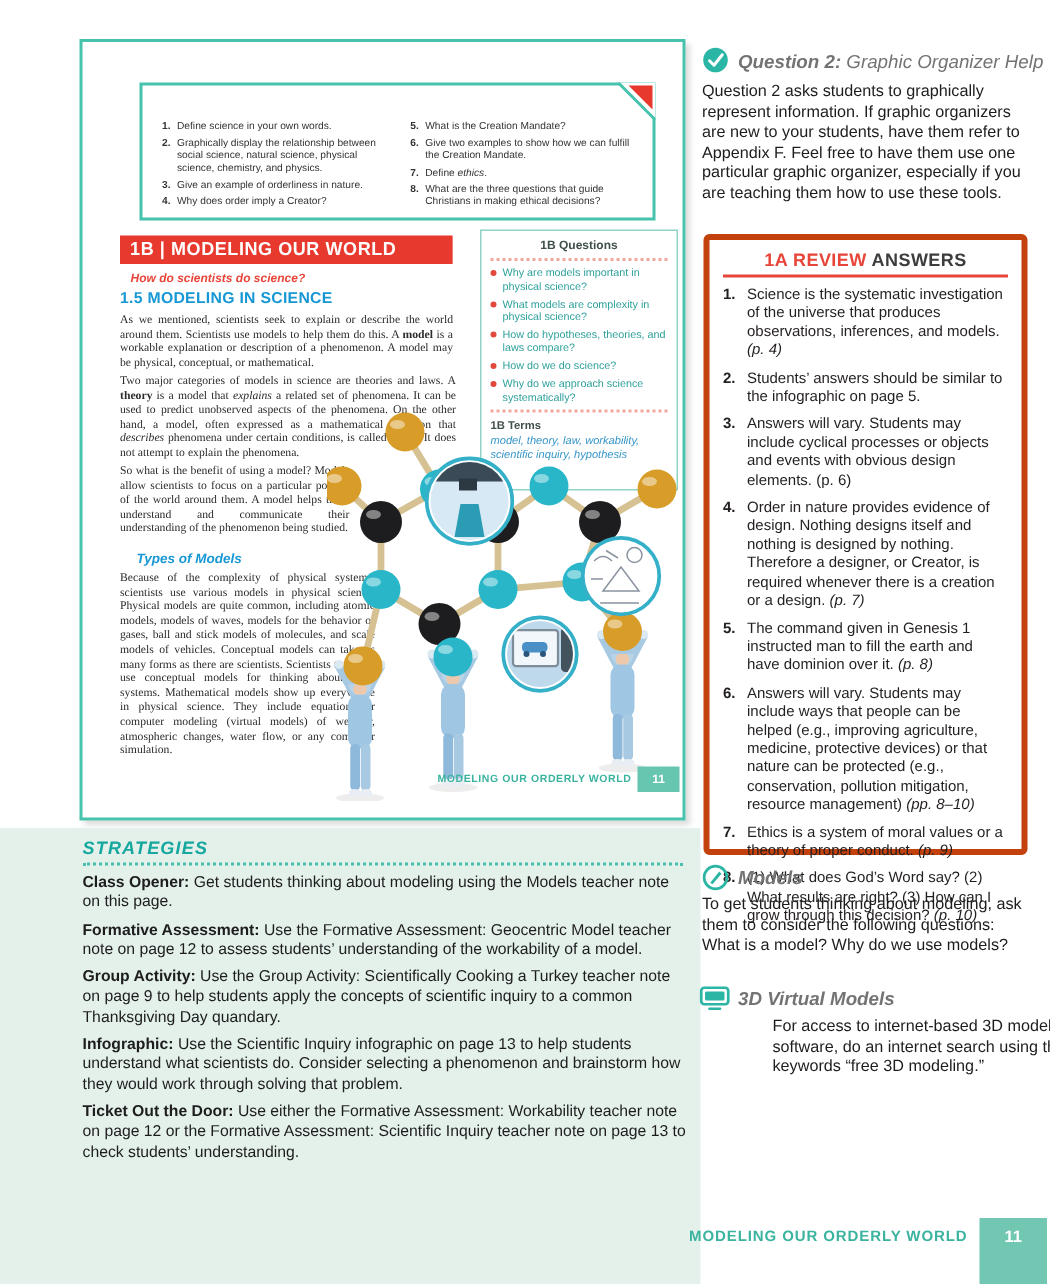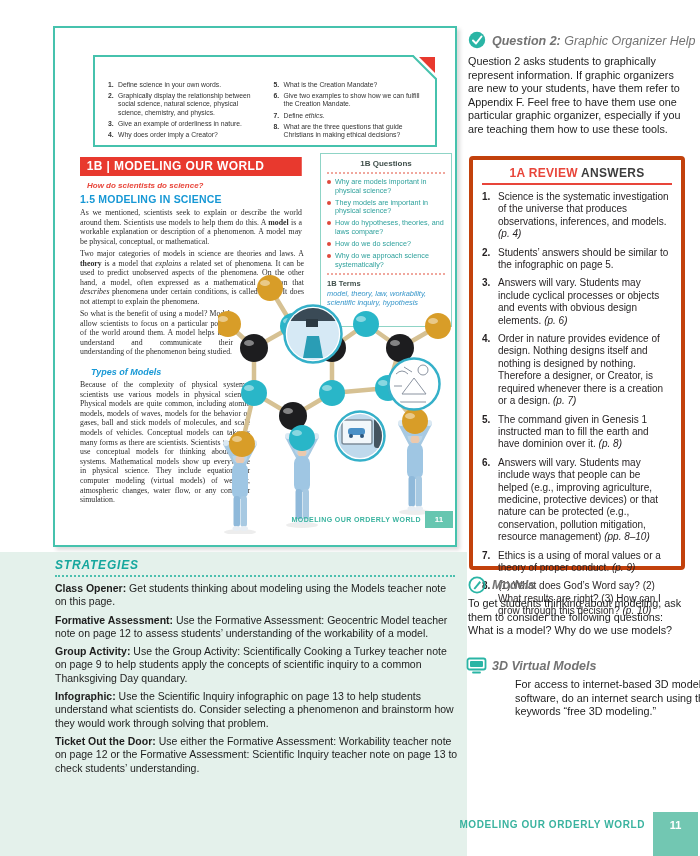--- a/index.html
+++ b/index.html
@@ -146,21 +146,21 @@
     <aside class="sb">
       <div class="sb-title">1B Questions</div>
       <div class="sb-dot"></div>
       <div class="sb-list">
         <div class="sb-item">
             <span class="sb-bullet"></span>
             <span class="sb-q">Why are models important in physical science?</span>
           </div>
         <div class="sb-item">
             <span class="sb-bullet"></span>
-            <span class="sb-q">They models are important in physical science?</span>
+            <span class="sb-q">What models are complexity in physical science?</span>
           </div>
         <div class="sb-item">
             <span class="sb-bullet"></span>
             <span class="sb-q">How do hypotheses, theories, and laws compare?</span>
           </div>
         <div class="sb-item">
             <span class="sb-bullet"></span>
             <span class="sb-q">How do we do science?</span>
           </div>
         <div class="sb-item">
@@ -330,37 +330,37 @@
     <div class="ans-item">
         <span class="num">1.</span>
         <span class="txt"><span>Science is the systematic investigation of the universe that produces observations, inferences, and models.</span><span style="font-style: italic;"> (p. 4)</span></span>
       </div>
     <div class="ans-item">
         <span class="num">2.</span>
         <span class="txt"><span>Students’ answers should be similar to the infographic on page 5.</span></span>
       </div>
     <div class="ans-item">
         <span class="num">3.</span>
-        <span class="txt"><span>Answers will vary. Students may include cyclical processes or objects and events with obvious design elements.</span><span style="font-style: italic;"> (p. 6)</span></span>
+        <span class="txt"><span>Answers will vary. Students may include cyclical processes or objects and events with obvious design elements.</span><span style=""> (p. 6)</span></span>
       </div>
     <div class="ans-item">
         <span class="num">4.</span>
         <span class="txt"><span>Order in nature provides evidence of design. Nothing designs itself and nothing is designed by nothing. Therefore a designer, or Creator, is required whenever there is a creation or a design.</span><span style="font-style: italic;"> (p. 7)</span></span>
       </div>
     <div class="ans-item">
         <span class="num">5.</span>
         <span class="txt"><span>The command given in Genesis 1 instructed man to fill the earth and have dominion over it.</span><span style="font-style: italic;"> (p. 8)</span></span>
       </div>
     <div class="ans-item">
         <span class="num">6.</span>
         <span class="txt"><span>Answers will vary. Students may include ways that people can be helped (e.g., improving agriculture, medicine, protective devices) or that nature can be protected (e.g., conservation, pollution mitigation, resource management) </span><span style="font-style: italic;">(pp. 8–10)</span></span>
       </div>
     <div class="ans-item">
         <span class="num">7.</span>
-        <span class="txt"><span>Ethics is a using of moral values or a theory of proper conduct.</span><span style="font-style: italic;"> (p. 9)</span></span>
+        <span class="txt"><span>Ethics is a system of moral values or a theory of proper conduct.</span><span style="font-style: italic;"> (p. 9)</span></span>
       </div>
     <div class="ans-item">
         <span class="num">8.</span>
         <span class="txt"><span>(1) What does God’s Word say? (2) What results are right? (3) How can I grow through this decision?</span><span style="font-style: italic;"> (p. 10)</span></span>
       </div>
   </div>
 
   <svg class="icon-circle" style="left:468px;top:576px;" viewBox="0 0 18 18">
     <circle cx="9" cy="9" r="7.6" fill="none" stroke="#2ab5a5" stroke-width="1.8"></circle>
     <path d="M5.5,12.5 L11.5,5 L13,6.5 L7,13.5 Z" fill="#2ab5a5"></path>

